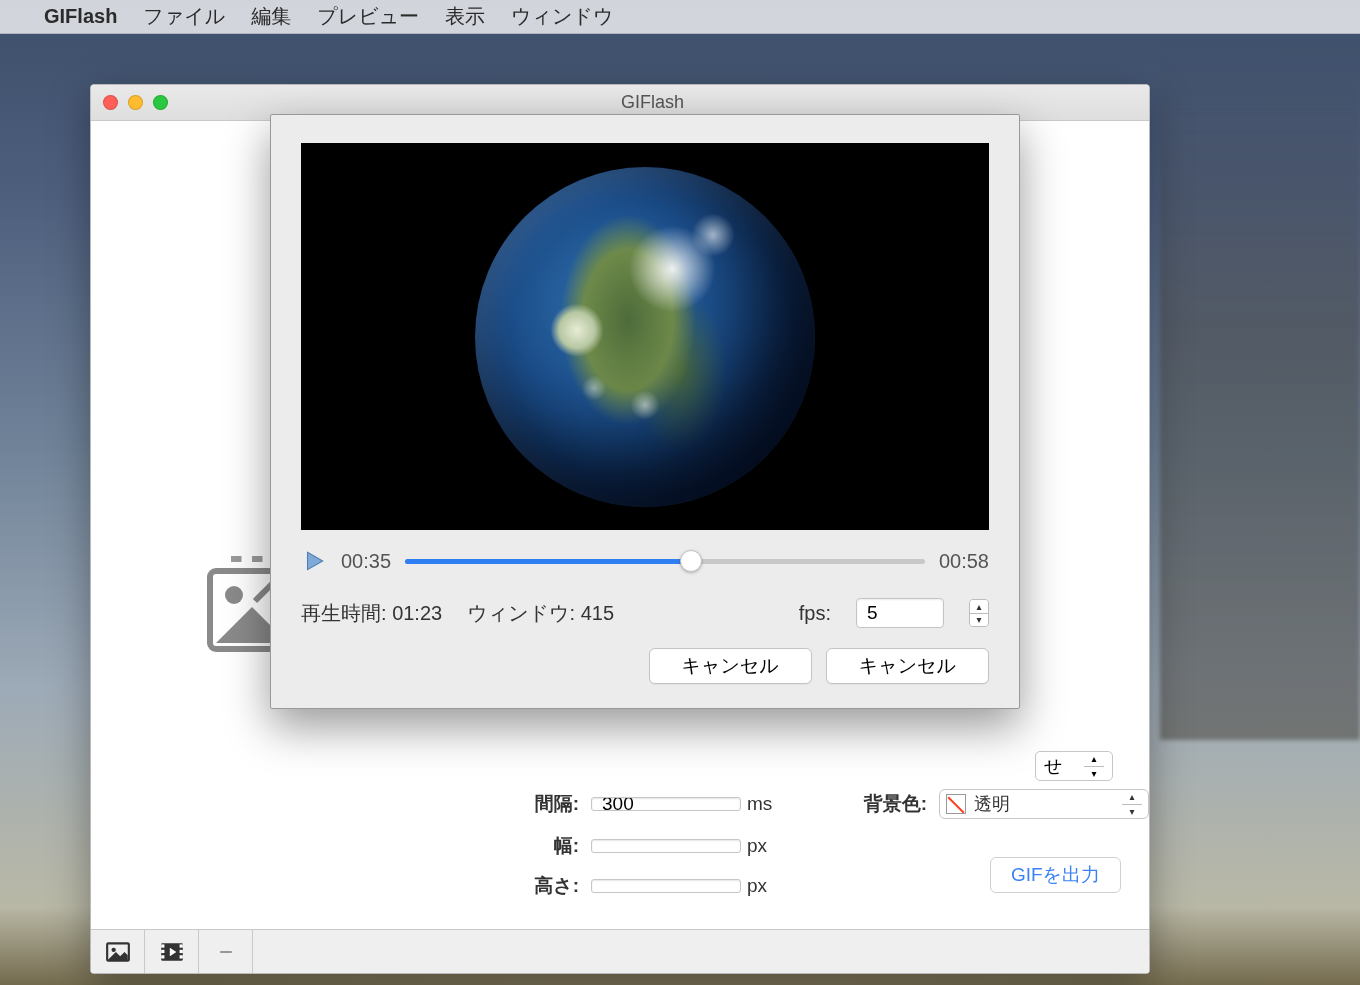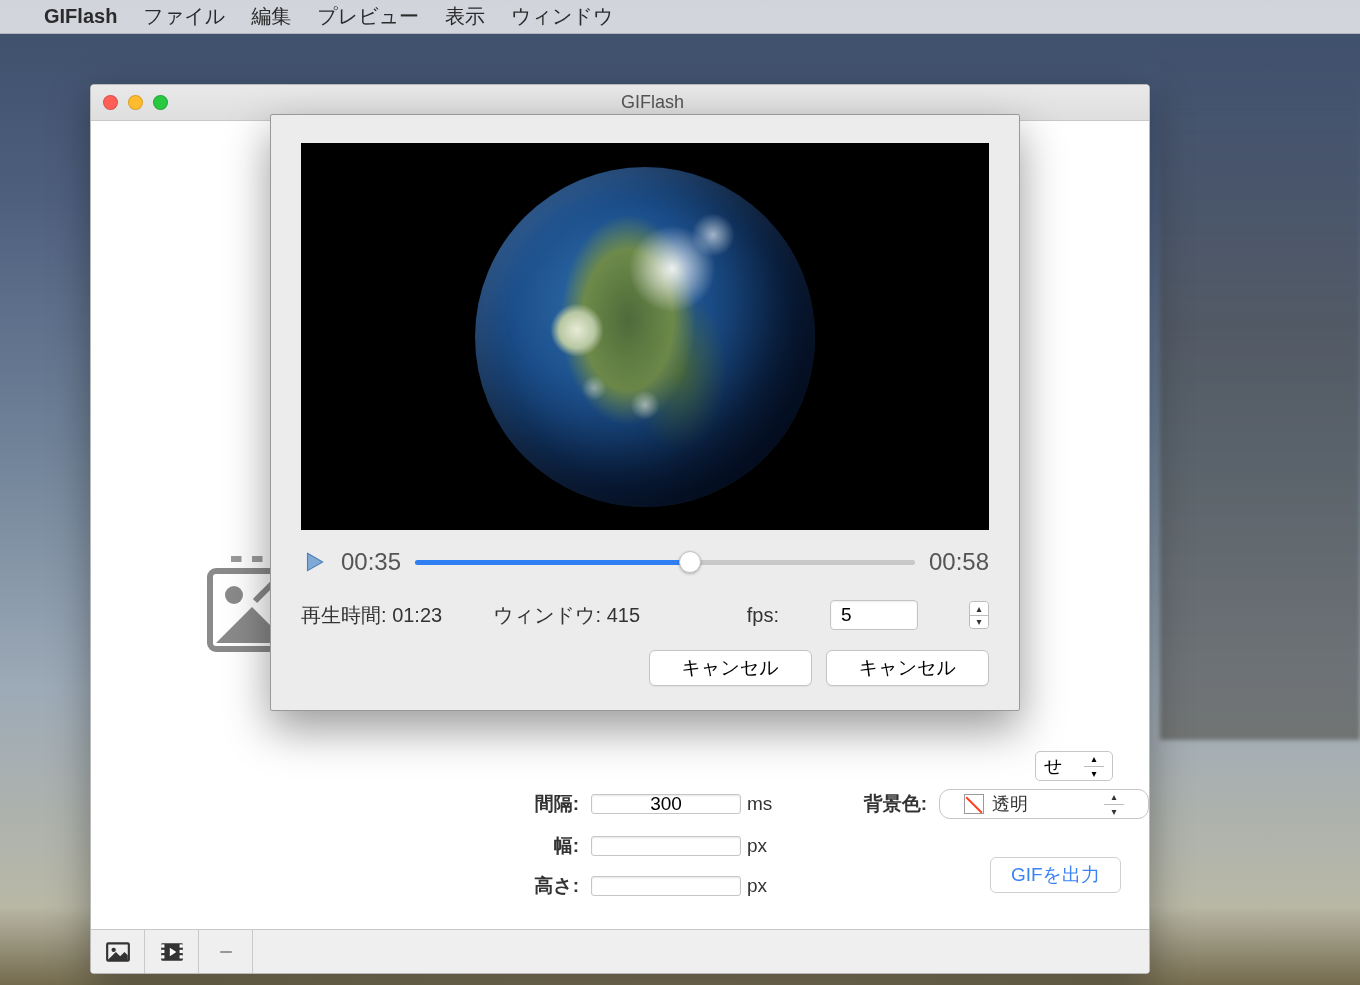--- a/index.html
+++ b/index.html
@@ -88,38 +88,38 @@
   }
   .settings .row{
     display:grid;
     grid-template-columns: 180px 150px 60px 120px 210px;
     align-items:center;
     margin-bottom:14px;
     gap:6px;
   }
   .settings .lbl{text-align:right; padding-right:6px;font-weight:bold;}
   .settings input[type=text]{
-    height:20px; font-size:19px; text-align:center;
+    height:14px; font-size:19px; text-align:left;
     border:1px solid #c6c6c6; border-radius:3px;
     background:#fff; padding:0 10px;
     box-shadow:inset 0 1px 2px rgba(0,0,0,.1);
   }
   .small-select{
     height:30px; border:1px solid #c6c6c6; border-radius:5px;
     background:#fff; display:flex; align-items:center; justify-content:space-between;
     padding:0 8px; font-size:18px;
   }
   .stepper-v{width:20px;height:28px;display:flex;flex-direction:column;border:1px solid #bcbcbc;border-radius:4px;overflow:hidden;}
   .stepper-v div{flex:1;display:flex;align-items:center;justify-content:center;font-size:10px;background:#fff;}
   .stepper-v div:first-child{border-bottom:1px solid #bcbcbc;}
   .select-end .stepper-v{margin-left:auto;}
 
   .bgcolor-sel{
-    height:30px;border:1px solid #c6c6c6;border-radius:11px;background:#fff;
-    display:flex;align-items:center;gap:8px;padding:0 24px;font-size:18px;
+    height:30px;border:1px solid #c6c6c6;border-radius:6px;background:#fff;
+    display:flex;align-items:center;gap:8px;padding:0 6px;font-size:18px;
   }
   .bgcolor-sel .swatch{
     width:20px;height:20px;border:1px solid #999; position:relative; background:#fff;
   }
   .bgcolor-sel .swatch::after{
     content:"";position:absolute;left:-2px;right:-2px;top:50%;border-top:2px solid #ff4020;transform:rotate(45deg);
   }
 
   .export-btn{
     position:absolute; right:28px; bottom:80px;
@@ -163,37 +163,37 @@
     background:
       radial-gradient(circle at 70% 20%, rgba(255,255,255,.6) 0%, transparent 6%),
       radial-gradient(circle at 50% 70%, rgba(255,255,255,.5) 0%, transparent 5%),
       radial-gradient(circle at 35% 65%, rgba(255,255,255,.4) 0%, transparent 4%);
     mix-blend-mode:screen;
   }
 
   .playbar{
     display:flex;align-items:center;gap:14px;
     margin-top:18px;
-    font-size:24px;color:#555;
+    font-size:20px;color:#555;
   }
   .play-btn svg{width:26px;height:26px;display:block;}
   .slider{
     flex:1; position:relative; height:24px; display:flex;align-items:center;
   }
   .track{position:absolute;left:0;right:0;height:5px;background:#c8c8c8;border-radius:3px;}
   .prog{position:absolute;left:0;height:5px;background:#2f7ff3;border-radius:3px;}
   .thumb{
     position:absolute; width:22px;height:22px;border-radius:50%;
     background:#fff;border:1px solid #c2c2c2;
     box-shadow:0 1px 3px rgba(0,0,0,.25);
     transform:translateX(-50%);
   }
 
   .metaline{
-    display:flex;align-items:center;gap:51px;
+    display:flex;align-items:center;gap:25px;
     margin-top:24px; font-size:20px; color:#333;
   }
   .metaline .spacer{flex:1;}
   .fps-input{
     width:88px;height:30px;font-size:19px;border:1px solid #c4c4c4;border-radius:4px;
     text-align:left;padding:0 10px;background:#fff;
     box-shadow:inset 0 1px 2px rgba(0,0,0,.08);
   }
 
   .modal-btns{

